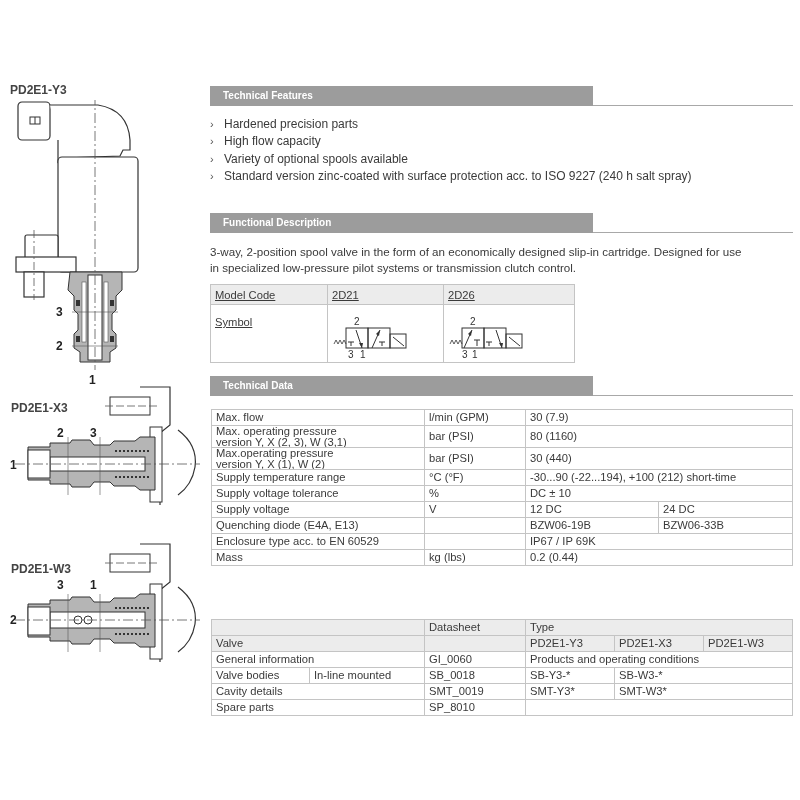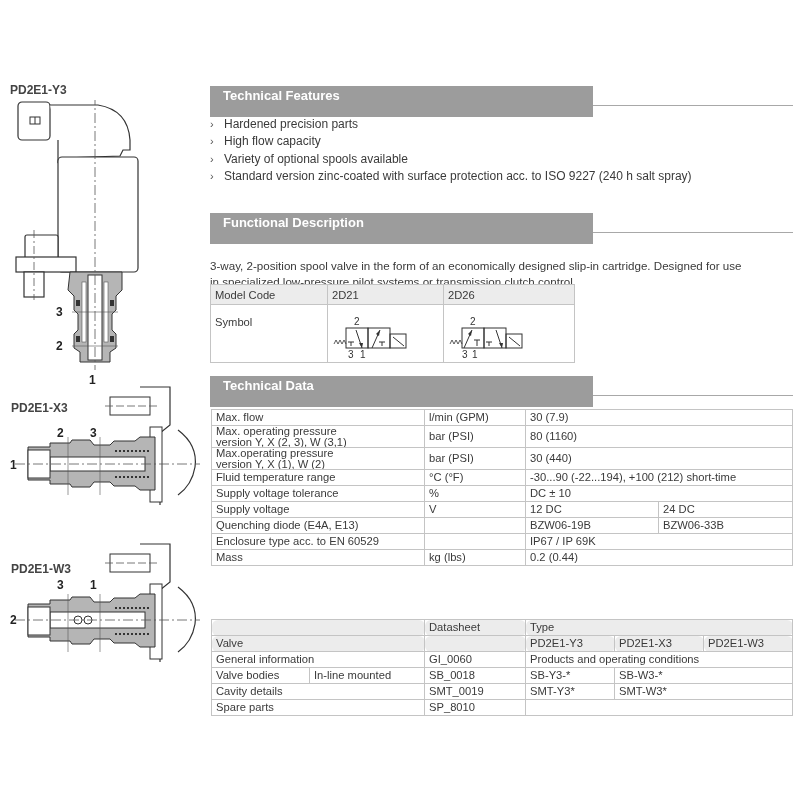--- a/index.html
+++ b/index.html
@@ -3,48 +3,48 @@
 <meta charset="utf-8">
 <style>
   * { box-sizing: border-box; margin: 0; padding: 0; }
   html, body { width: 800px; height: 800px; background: #ffffff; overflow: hidden; }
   body { position: relative; font-family: "Liberation Sans", sans-serif; color: #3a3a3a; font-size: 11.5px; }
 
   .abs { position: absolute; }
 
   
   .sec-head { position: absolute; left: 210px; width: 583px; height: 20px; border-bottom: 1px solid #a8a8a8; }
-  .sec-head .bar { position: absolute; left: 0; top: 0; width: 383px; height: 31px; background: #9c9c9c; color: #ffffff; font-weight: bold; font-size: 13px; line-height: 20px; padding-left: 13px; }
+  .sec-head .bar { position: absolute; left: 0; top: 0; width: 383px; height: 20px; background: #9c9c9c; color: #ffffff; font-weight: bold; font-size: 10px; line-height: 20px; padding-left: 13px; }
 
   
   .features { position: absolute; left: 210px; top: 116px; width: 580px; list-style: none; }
   .features li { height: 17.4px; line-height: 17.4px; font-size: 12px; color: #3a3a3a; white-space: nowrap; }
   .features li .chev { display: inline-block; width: 14px; color: #555; font-size: 11px; }
 
-  .desc { position: absolute; left: 210px; top: 258px; width: 580px; font-size: 11.6px; line-height: 15.5px; color: #3a3a3a; }
+  .desc { position: absolute; left: 210px; top: 244px; width: 580px; font-size: 11.6px; line-height: 15.5px; color: #3a3a3a; }
 
   
   table { border-collapse: collapse; position: absolute; table-layout: fixed; }
   td, th { border: 1px solid #c4c4c4; font-weight: normal; font-size: 11.2px; color: #3a3a3a; padding: 0 4px; white-space: nowrap; overflow: hidden; }
   .hd { background: #ececec; }
   .c { text-align: left; }
 
   
-  .model-tbl { left: 210px; top: 284px; width: 364px; }
+  .model-tbl { left: 210px; top: 284px; width: 364px; text-decoration: underline; }
   .model-tbl td { height: 20px; }
   .model-tbl .sym-row td { height: 50px; vertical-align: top; padding-top: 11px; margin-left: 8px; }
 
   
   .tech-tbl { left: 211px; top: 409px; width: 581px; }
   .tech-tbl td { height: 16px; line-height: 15px; }
   .tech-tbl td.tall { height: 22px; line-height: 10.5px; }
 
   
   .ds-tbl { left: 211px; top: 619px; width: 581px; }
-  .ds-tbl td { height: 16px; line-height: 15px; border-radius: 6px; }
+  .ds-tbl td { height: 16px; line-height: 15px; }
 
   .diagram-label { position: absolute; font-weight: bold; font-size: 12px; color: #444; }
   .port { position: absolute; font-weight: bold; font-size: 12px; color: #222; }
 </style>
 </head>
 <body>
 
 <div class="diagram-label" style="left:10px; top:83px;">PD2E1-Y3</div>
 
 <svg class="abs" style="left:10px; top:100px;" width="130" height="280" viewBox="0 0 130 280">
@@ -222,21 +222,21 @@
   </tr>
   <tr>
     <td class="tall">
           <div>Max.operating pressure</div>
           <div>version Y, X (1), W (2)</div>
         </td>
     <td class="tall">bar (PSI)</td>
     <td class="c tall" colspan="2">30 (440)</td>
   </tr>
   <tr>
-    <td>Fluid temperature range</td>
+    <td>Supply temperature range</td>
     <td>°C (°F)</td>
     <td class="c" colspan="2">-30...90 (-22...194), +100 (212) short-time</td>
   </tr>
   <tr>
     <td>Supply voltage tolerance</td>
     <td>%</td>
     <td class="c" colspan="2">DC ± 10</td>
   </tr>
   <tr>
     <td>Supply voltage</td>

